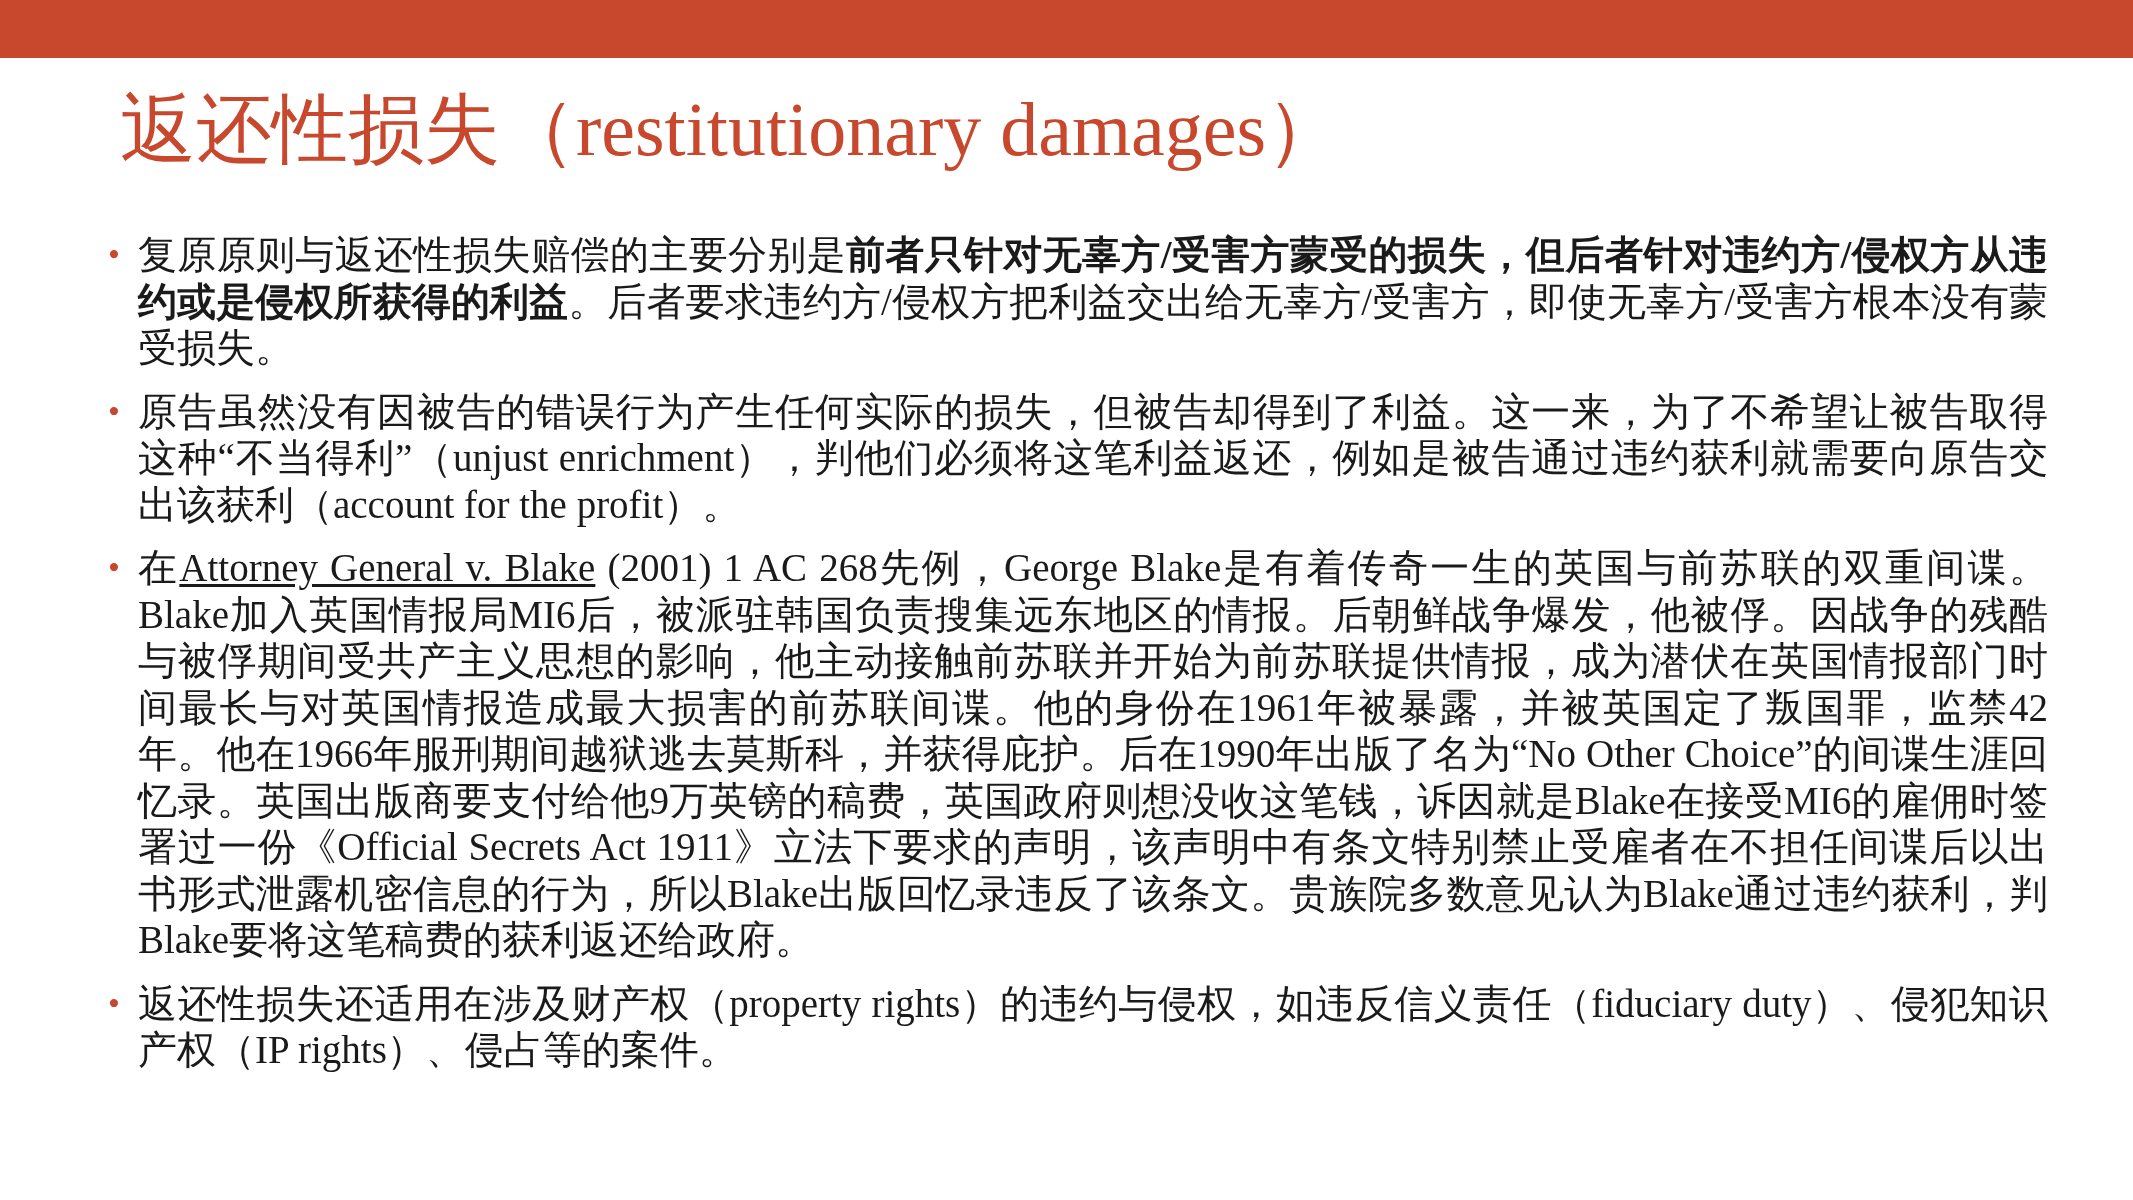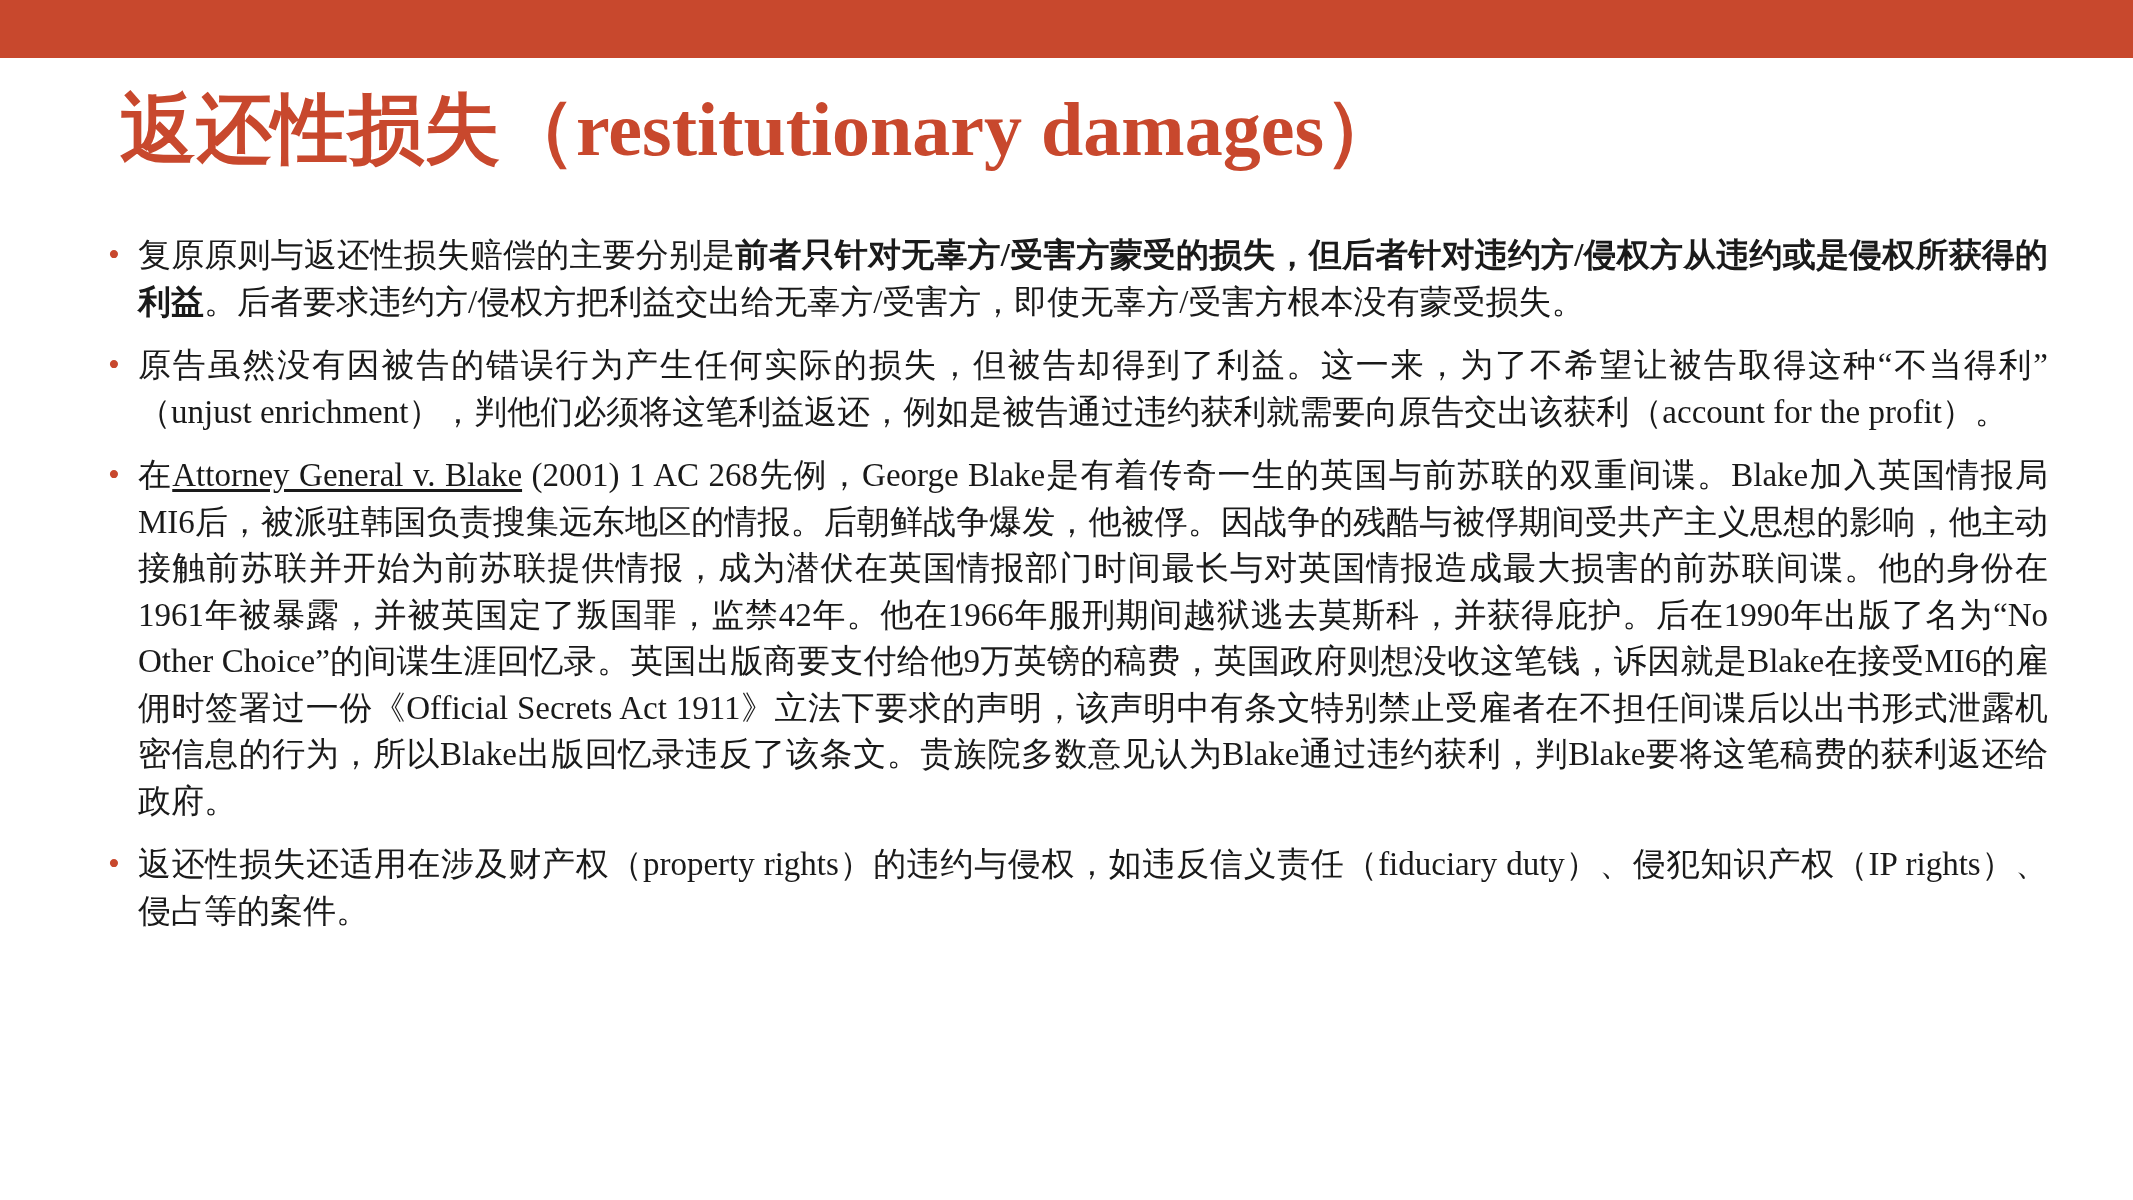--- a/index.html
+++ b/index.html
@@ -30,21 +30,21 @@
   }
   .title {
     position: absolute;
     top: 88px;
     left: 120px;
     width: 1900px;
     color: #c8482d;
     font-size: 76px;
     line-height: 1.08;
     font-family: "Liberation Serif", "DejaVu Serif", serif;
-    font-weight: 700;
+    font-weight: 400;
     letter-spacing: 0px;
     white-space: nowrap;
   }
   .content {
     position: absolute;
     top: 232px;
     left: 108px;
     width: 1940px;
   }
   .bullet {
@@ -58,21 +58,21 @@
     color: #c8482d;
     font-size: 34px;
     line-height: 46px;
     width: 30px;
     text-align: left;
     font-family: "Liberation Serif", "DejaVu Serif", serif;
   }
   .bullet .text {
     flex: 1 1 auto;
     color: #1a1a1a;
-    font-size: 33px;
+    font-size: 39px;
     line-height: 46.5px;
     text-align: justify;
     font-family: "Liberation Serif", "DejaVu Serif", serif;
     letter-spacing: 0px;
   }
   .bullet.b1 .text { width: 1900px; }
   b { font-weight: 700; }
   u { text-underline-offset: 3px; }
 </style>
 </head>

